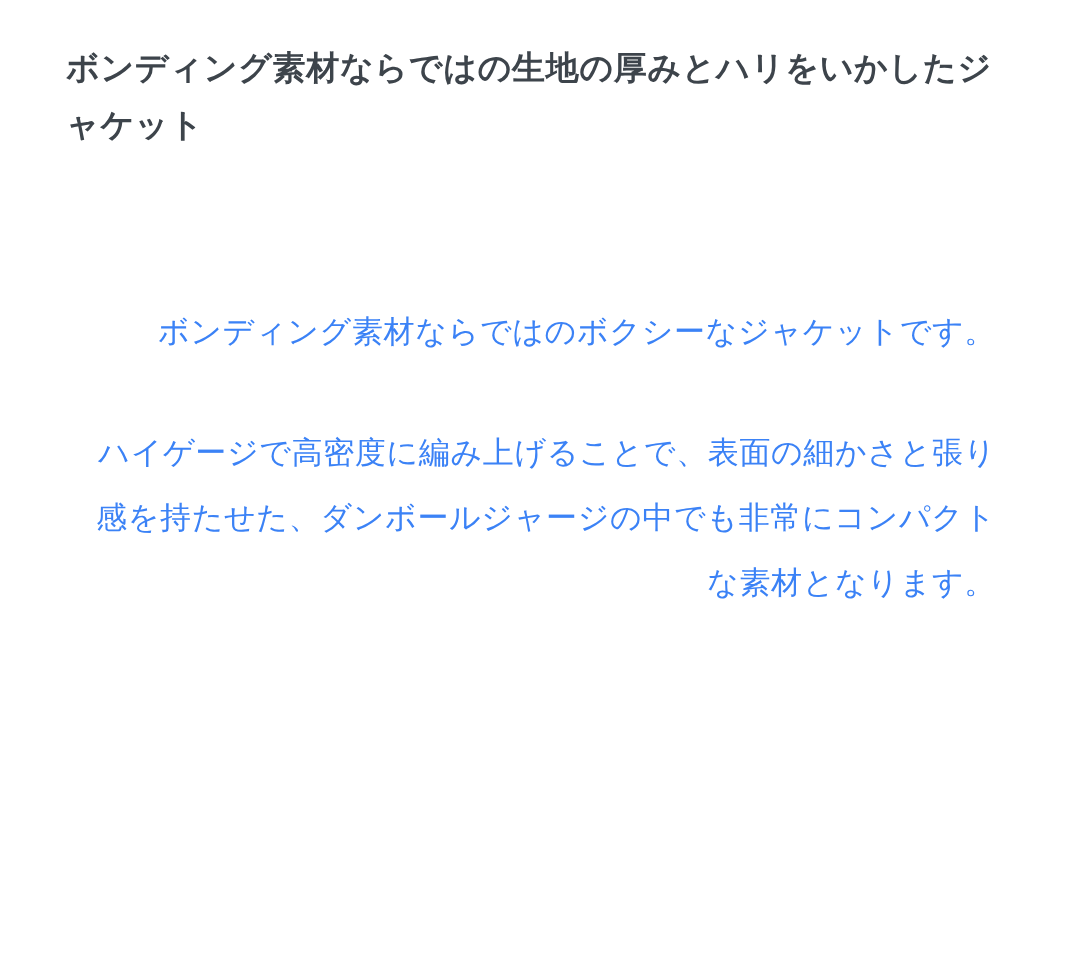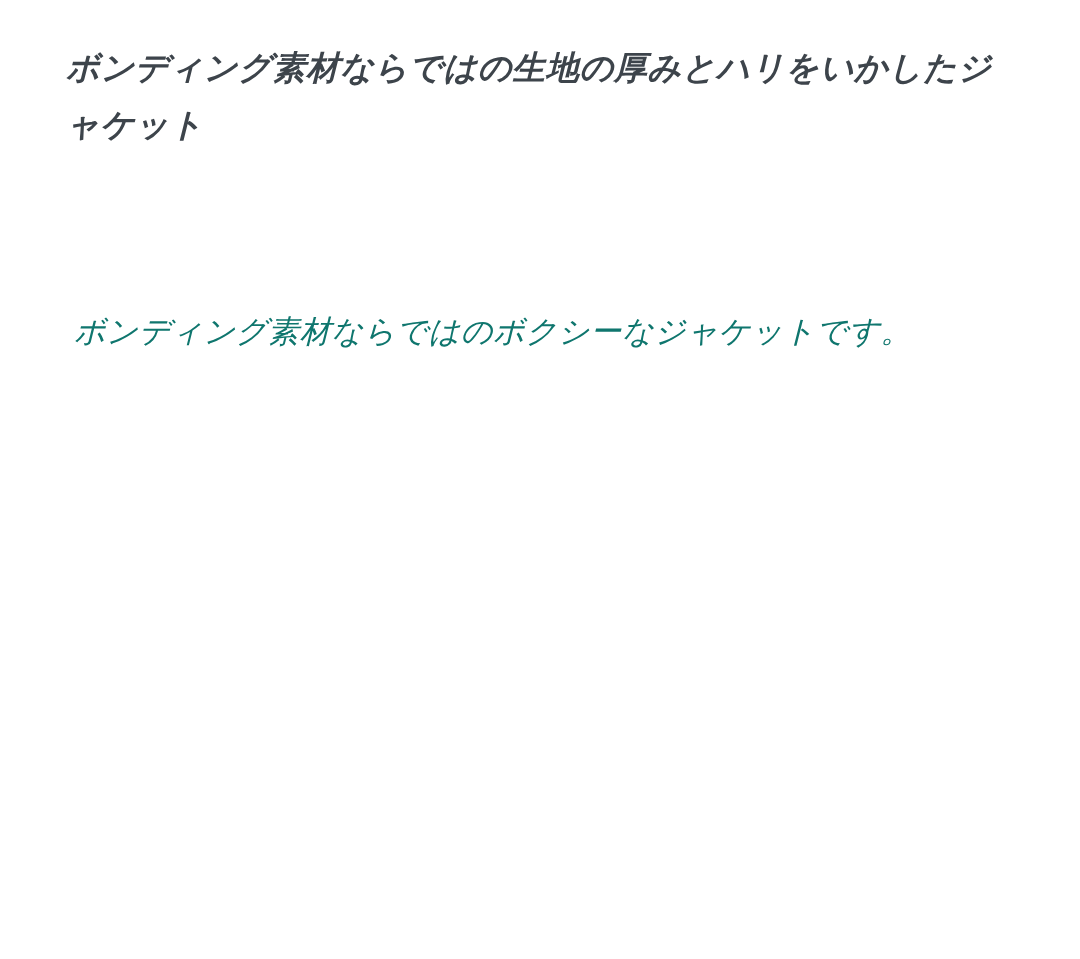--- a/index.html
+++ b/index.html
@@ -12,53 +12,54 @@
     background: #ffffff;
     font-family: "Liberation Sans", "DejaVu Sans", sans-serif;
     overflow: hidden;
   }
   .page {
     width: 1062px;
     height: 959px;
     box-sizing: border-box;
     padding: 40px 66px 17px 66px;
     background: #ffffff;
-    font-style: italic;
   }
   .product-heading {
     font-size: 33px;
     line-height: 1.72;
     font-weight: bold;
     color: #3d444b;
     letter-spacing: 0.02em;
     margin: 0;
     max-width: 930px;
   }
   .spacer-after-heading {
     height: 145px;
   }
   .body-block {
     font-size: 31px;
     line-height: 2.1;
-    color: #0f766e;
+    color: #3b82f6;
     letter-spacing: 0.02em;
-    margin: 0 0 56px 8px;
+    margin: 0 0 56px 15px;
     max-width: 930px;
     font-weight: normal;
+    text-align: right;
   }
   .body-block:last-child {
     margin-bottom: 0;
   }
 </style>
 </head>
 <body>
 
 <div class="page">
 
   <h1 class="product-heading">ボンディング素材ならではの生地の厚みとハリをいかしたジャケット</h1>
 
   <div class="spacer-after-heading"></div>
 
   <p class="body-block">ボンディング素材ならではのボクシーなジャケットです。</p>
 
 
+  <p class="body-block">ハイゲージで高密度に編み上げることで、表面の細かさと張り感を持たせた、ダンボールジャージの中でも非常にコンパクトな素材となります。</p>
 
 </div>
 
 </body></html>

